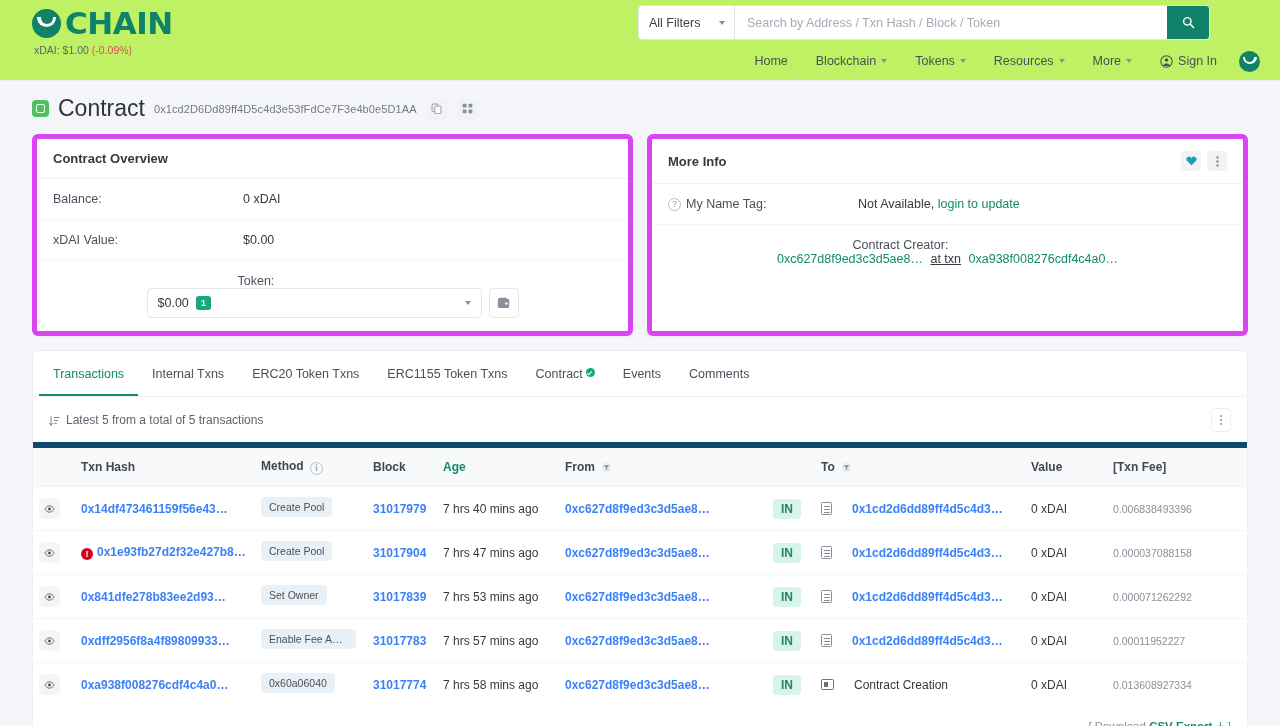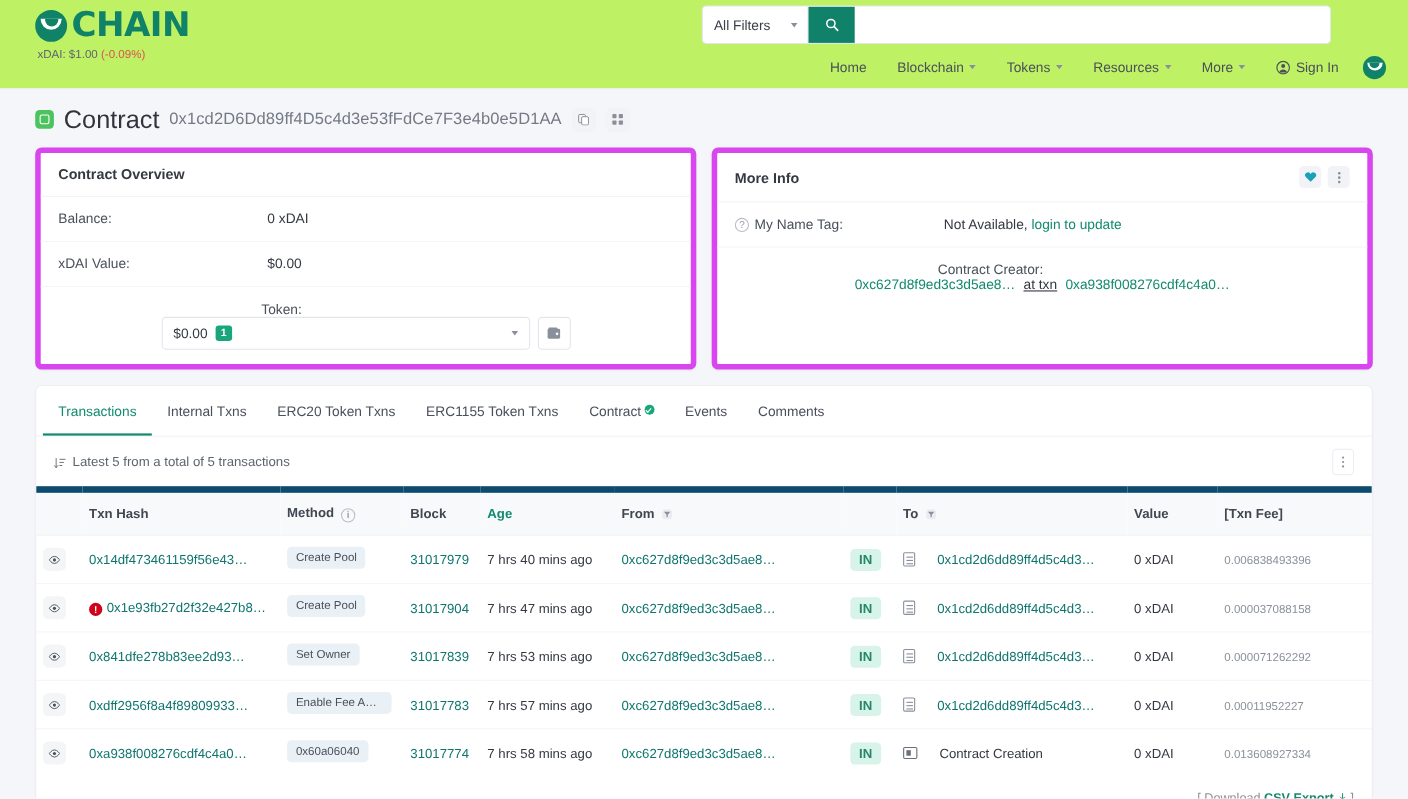--- a/index.html
+++ b/index.html
@@ -60,21 +60,21 @@
     width:21px;height:21px;border-radius:50%;background:#0f8268;margin-left:8px;position:relative;flex:none;cursor:pointer;
   }
   .avatar::before{content:"";position:absolute;left:3.5px;top:6px;width:14px;height:7.5px;border-radius:0 0 8px 8px;background:#fff;}
   .avatar::after{content:"";position:absolute;left:6px;top:6px;width:9px;height:5px;border-radius:0 0 6px 6px;background:#0f8268;}
 
   
   .page-head { display:flex; align-items:center; gap:9px; padding:14px 0 12px 32px; }
   .ctr-chip { width:17px;height:17px;border-radius:4px;background:#4cc35e; position:relative; flex:none;}
   .ctr-chip::before{content:"";position:absolute;inset:4px;border:1.5px solid #fff;border-radius:2px;}
   .page-title { font-size:23px; color:#30353d; font-weight:400; }
-  .page-addr { font-size:15px; color:#737a85; letter-spacing:.1px; }
+  .page-addr { font-size:11px; color:#737a85; letter-spacing:.1px; }
   .sq-btn {
     width:22px;height:22px;border-radius:5px;background:#f1f3f6;display:inline-flex;
     align-items:center;justify-content:center;cursor:pointer;color:#8a909b;
   }
 
   
   .cards { display:flex; gap:14px; padding:0 32px; }
   .card {
     flex:1; background:#fff; border:5px solid #d946ef; border-radius:6px;
     box-shadow:0 1px 2px rgba(20,25,35,.045);
@@ -127,21 +127,21 @@
     background:#f8f9fb; font-size:12px; font-weight:700; color:#414751; text-align:left;
     padding:11px 6px; border-top:6px solid #0c4a6e; border-bottom:1px solid #f0f2f5; white-space:nowrap;
   }
   thead th.green { color:#128a6e; cursor:pointer; }
   tbody td { padding:10px 6px; font-size:12px; border-bottom:1px solid #f3f5f7; color:#343941; white-space:nowrap; }
   tbody tr:last-child td { border-bottom:0; }
 
   .eye {
     width:21px;height:21px;border-radius:5px;background:#f3f5f7;display:flex;align-items:center;justify-content:center;cursor:pointer;
   }
-  .hash-link { color:#0f766e; text-decoration:none; cursor:pointer; }
+  .hash-link { color:#3b82f6; text-decoration:none; cursor:pointer;font-weight:bold; }
   .err-dot{width:12px;height:12px;border-radius:50%;background:#d0021b;color:#fff;font-size:9px;font-weight:700;
            display:inline-flex;align-items:center;justify-content:center;margin-right:4px;vertical-align:-1px;line-height:1;}
   .method {
     display:inline-block; background:#eaf1f6; color:#4a505b; border-radius:4px;
     padding:4px 8px; font-size:10.5px; max-width:95px; overflow:hidden; text-overflow:ellipsis; white-space:nowrap;
   }
   .in-badge {
     display:inline-block; background:#d8f3ea; color:#25866c; border-radius:4px;
     padding:3px 8px; font-size:12px; font-weight:700;
   }
@@ -174,20 +174,21 @@
       <span>xDAI: $1.00</span>
       <span class="price-delta">(-0.09%)</span>
     </div>
   </div>
 
   <div class="searchwrap">
     <div class="filter-sel">
       <span>All Filters</span>
       <span class="chev"></span>
     </div>
+    <input class="search-input" placeholder="Search by Address / Txn Hash / Block / Token" style="">
     <button class="search-btn">
       <svg width="13" height="13" viewBox="0 0 16 16">
         <circle cx="6.6" cy="6.6" r="4.6" fill="none" stroke="#fff" stroke-width="1.7"></circle>
         <line x1="10.2" y1="10.2" x2="14.2" y2="14.2" stroke="#fff" stroke-width="1.9" stroke-linecap="round"></line>
       </svg>
     </button>
   </div>
 
   <div class="nav">
     <div class="nav-item">

